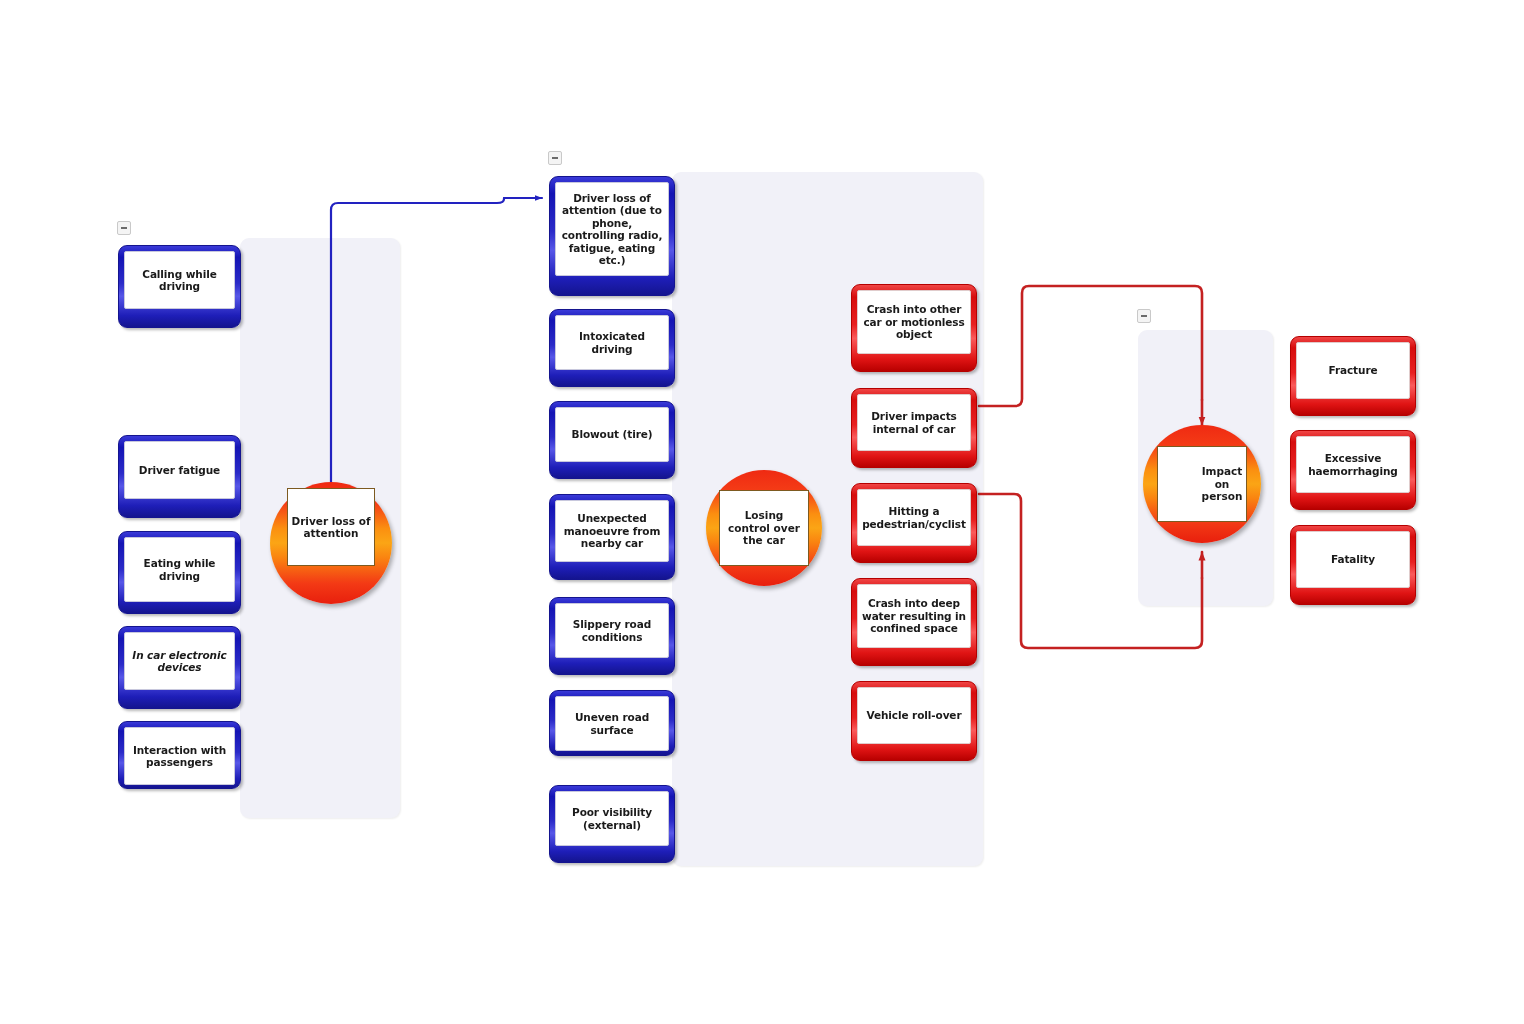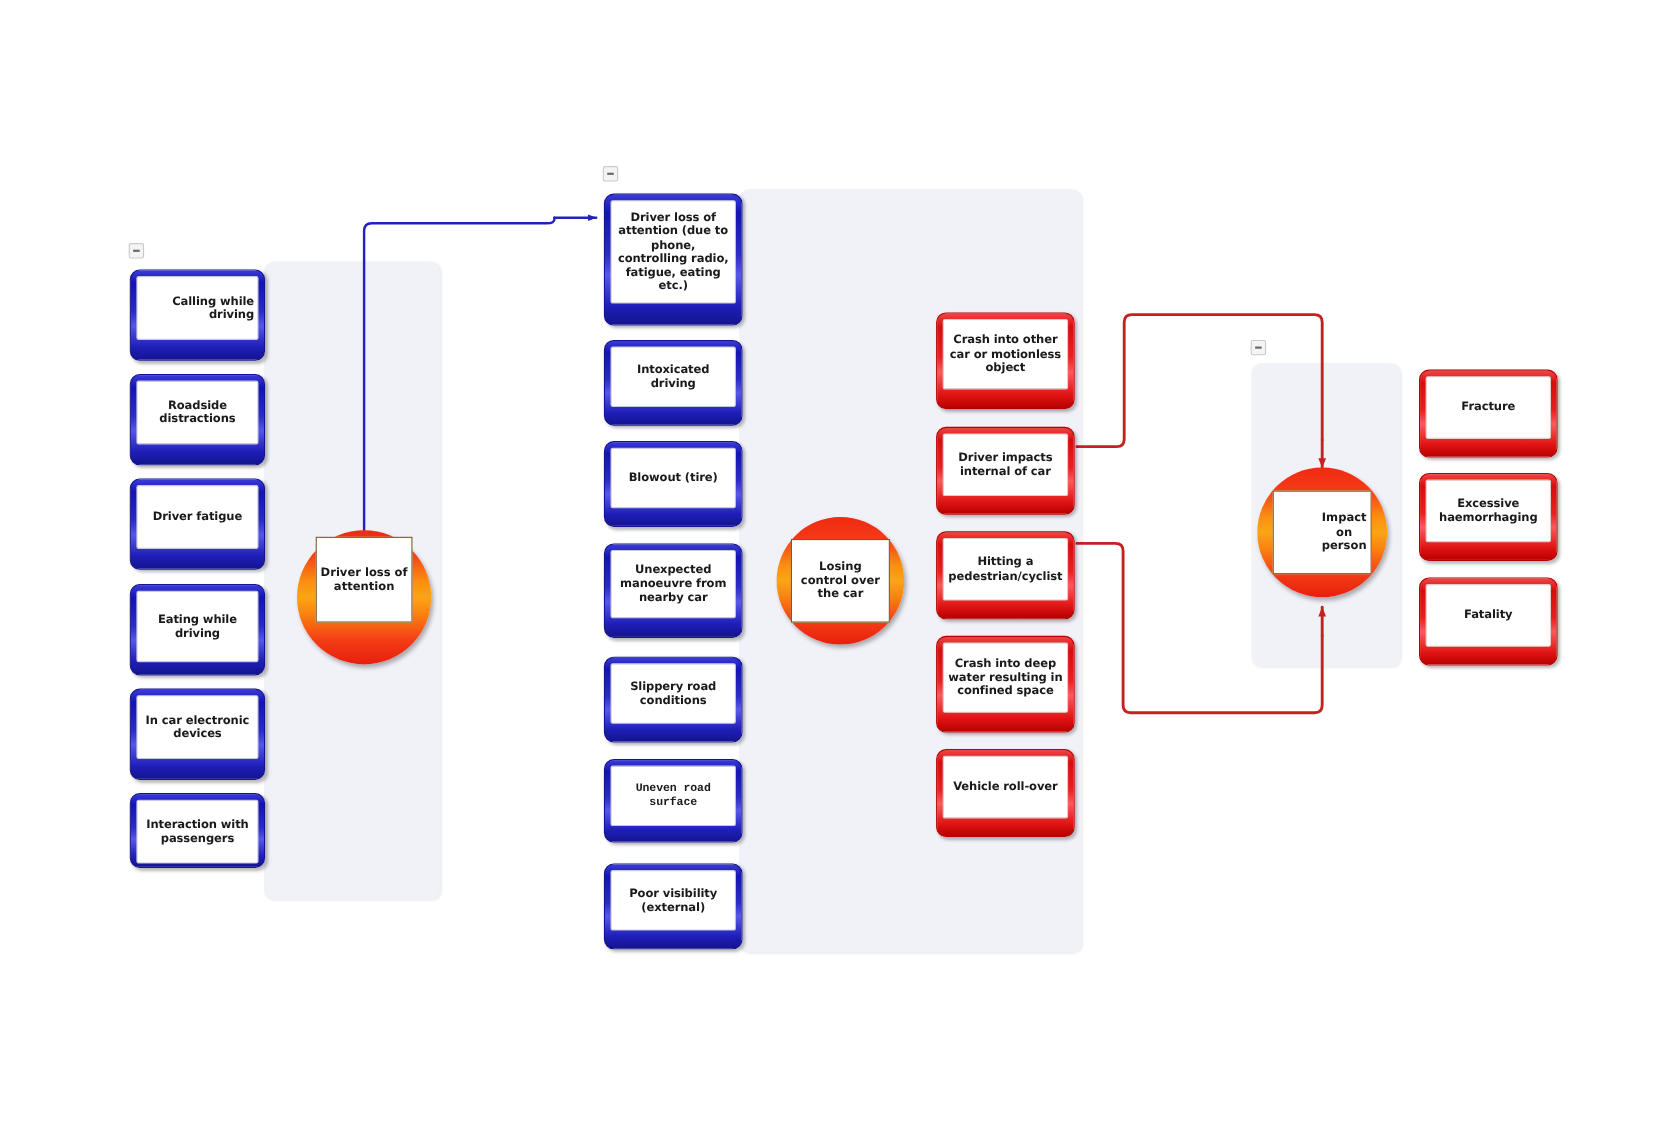--- a/index.html
+++ b/index.html
@@ -189,40 +189,35 @@
     <path d="M504,198 L542,198" fill="none" stroke="#2222c0" stroke-width="2.2" marker-end="url(#arrow-blue)" stroke-linecap="round"></path>
 
     <path d="M979,406 L1015,406 Q1022,406 1022,399 L1022,293 Q1022,286 1029,286 L1195,286 Q1202,286 1202,293 L1202,400" fill="none" stroke="#c42121" stroke-width="2.6" fill-opacity="0" stroke-linecap="round" stroke-linejoin="round"></path>
     <path d="M1202,400 L1202,425" fill="none" stroke="#c42121" stroke-width="2.6" marker-end="url(#arrow-red)" stroke-linecap="round"></path>
 
     <path d="M979,494 L1014,494 Q1021,494 1021,501 L1021,641 Q1021,648 1028,648 L1195,648 Q1202,648 1202,641 L1202,578" fill="none" stroke="#c42121" stroke-width="2.6" stroke-linecap="round" stroke-linejoin="round"></path>
     <path d="M1202,578 L1202,552" fill="none" stroke="#c42121" stroke-width="2.6" marker-end="url(#arrow-red)" stroke-linecap="round"></path>
   </svg>
 
   <div class="node blue" style="left:118px; top:245px; width:123px; height:83px;">
-    <div class="inner" style="height:58px;text-align:right;">
+    <div class="inner" style="height:58px;">
       <span>Calling while driving</span>
-    </div>
-  </div>
-  <div class="node blue" style="left:118px; top:340px; width:123px; height:83px;">
-    <div class="inner" style="height:58px;">
-      <span>Roadside distractions</span>
     </div>
   </div>
   <div class="node blue" style="left:118px; top:435px; width:123px; height:83px;">
     <div class="inner" style="height:58px;">
       <span>Driver fatigue</span>
     </div>
   </div>
   <div class="node blue" style="left:118px; top:531px; width:123px; height:83px;">
     <div class="inner" style="height:65px;text-align:center;">
       <span>Eating while driving</span>
     </div>
   </div>
-  <div class="node blue" style="left:118px; top:626px; width:123px; height:83px;">
+  <div class="node blue" style="left:118px; top:626px; width:123px; height:83px;font-style:italic;">
     <div class="inner" style="height:58px;">
       <span>In car electronic devices</span>
     </div>
   </div>
   <div class="node blue" style="left:118px; top:721px; width:123px; height:68px;">
     <div class="inner" style="height:58px;">
       <span>Interaction with passengers</span>
     </div>
   </div>
 
@@ -251,21 +246,21 @@
   <div class="node blue" style="left:549px; top:494px; width:126px; height:86px;">
     <div class="inner" style="height:62px;">
       <span>Unexpected manoeuvre from nearby car</span>
     </div>
   </div>
   <div class="node blue" style="left:549px; top:597px; width:126px; height:78px;">
     <div class="inner" style="height:55px;">
       <span>Slippery road conditions</span>
     </div>
   </div>
-  <div class="node blue" style="left:549px; top:690px; width:126px; height:76px;font-family:Liberation Mono, monospace;">
+  <div class="node blue" style="left:549px; top:690px; width:126px; height:66px;">
     <div class="inner" style="height:55px;">
       <span>Uneven road surface</span>
     </div>
   </div>
   <div class="node blue" style="left:549px; top:785px; width:126px; height:78px;">
     <div class="inner" style="height:55px;">
       <span>Poor visibility (external)</span>
     </div>
   </div>
 

